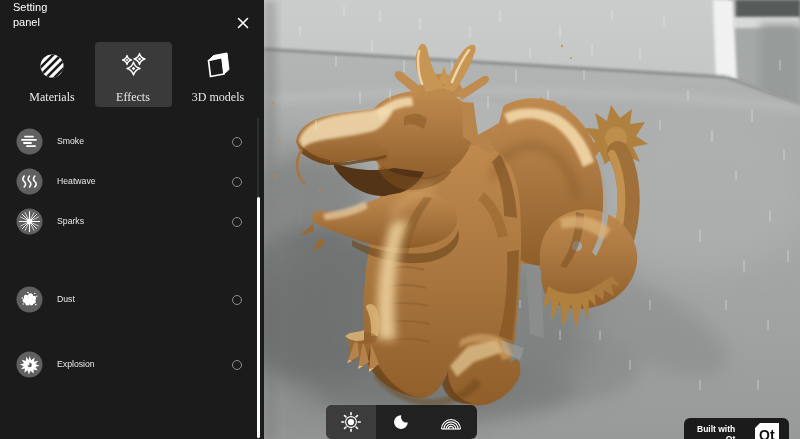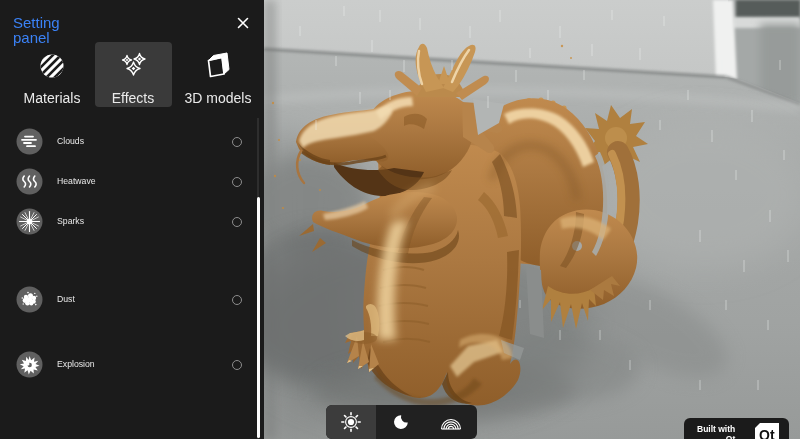--- a/index.html
+++ b/index.html
@@ -1,25 +1,25 @@
 <!DOCTYPE html>
 <html><head>
 <meta charset="utf-8">
 <style>
   html,body{margin:0;padding:0;background:#000;}
   #stage{position:relative;width:800px;height:439px;overflow:hidden;
          font-family:"Liberation Sans",sans-serif;background:#a8abaa;}
   #scenesvg{position:absolute;left:0;top:0;}
   
   #panel{position:absolute;left:0;top:0;width:264px;height:439px;background:#1b1b1b;z-index:5;}
-  #panel .title{position:absolute;left:13px;top:16px;color:#3b82f6;font-size:15px;line-height:14.5px;}
+  #panel .title{position:absolute;left:13px;top:0;color:#ffffff;font-size:11px;line-height:14.5px;}
   #closex{position:absolute;left:236px;top:16px;width:14px;height:14px;}
   .tabsel{position:absolute;left:95px;top:42px;width:77px;height:65px;background:#3a3a3a;border-radius:4px;}
   .tabic{position:absolute;top:51px;width:30px;height:30px;}
-  .tablab{position:absolute;top:90px;width:90px;text-align:center;color:#eaeaea;font-size:14px;}
+  .tablab{position:absolute;top:90px;width:90px;text-align:center;color:#eaeaea;font-size:12px;font-family:Liberation Serif, serif;}
   .row{position:absolute;left:0;width:264px;height:38px;}
   .rowic{position:absolute;left:16px;top:0;width:27px;height:27px;}
   .rowlab{position:absolute;left:57px;top:9px;color:#e8e8e8;font-size:8.7px;}
   .radio{position:absolute;left:232px;top:9px;width:8px;height:8px;border:1.2px solid #8d8d8d;border-radius:50%;}
   #sbtrack{position:absolute;left:257px;top:118px;width:2px;height:321px;background:#2e2e2e;}
   #sbthumb{position:absolute;left:256.5px;top:197px;width:3px;height:241px;background:#fdfdfd;border-radius:2px;}
   
   #toolbar{position:absolute;left:326px;top:405px;width:151px;height:34px;background:#212121;border-radius:6px;z-index:4;}
   #toolsel{position:absolute;left:0;top:0;width:50px;height:34px;background:#3c3c3c;border-radius:6px 0 0 6px;}
   .tbic{position:absolute;top:5px;width:24px;height:24px;}
@@ -322,21 +322,21 @@
     <div class="row" style="top:123px">
       <svg class="rowic" style="top:5px" viewBox="0 0 27 27">
           <circle cx="13.5" cy="13.5" r="13" fill="#606060"></circle>
         <g stroke="#fff" stroke-width="1.8" stroke-linecap="round">
           <line x1="9" y1="8.6" x2="17" y2="8.6"></line>
             <line x1="6" y1="11.8" x2="20" y2="11.8"></line>
           <line x1="8" y1="15" x2="15" y2="15"></line>
             <line x1="11" y1="18.2" x2="19" y2="18.2"></line>
         </g>
         </svg>
-      <div class="rowlab" style="top:13px">Clouds</div>
+      <div class="rowlab" style="top:13px">Smoke</div>
         <div class="radio" style="top:14px"></div>
     </div>
     <div class="row" style="top:163px">
       <svg class="rowic" style="top:5px" viewBox="0 0 27 27">
           <circle cx="13.5" cy="13.5" r="13" fill="#606060"></circle>
         <g fill="none" stroke="#fff" stroke-width="1.6" stroke-linecap="round">
           <path d="M 8.2 8 C 6.4 10 6.4 12 8.2 13.5 C 10 15 10 17 8.2 19"></path>
           <path d="M 13.5 8 C 11.7 10 11.7 12 13.5 13.5 C 15.3 15 15.3 17 13.5 19"></path>
           <path d="M 18.8 8 C 17 10 17 12 18.8 13.5 C 20.6 15 20.6 17 18.8 19"></path>
         </g>

